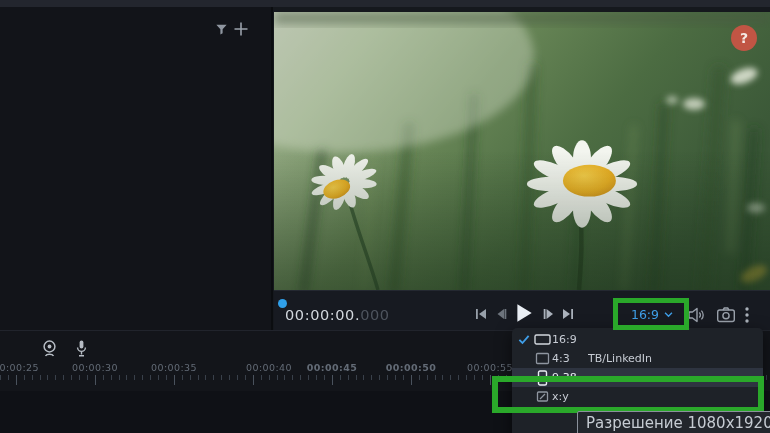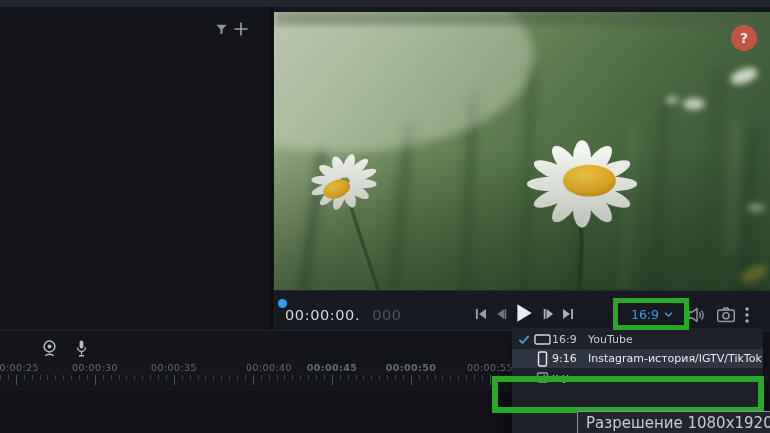--- a/index.html
+++ b/index.html
@@ -17,21 +17,21 @@
   
   .preview{left:273px;top:7px;width:497px;height:323px;background:#15181d;}
   .video{position:absolute;left:1px;top:5px;width:496px;height:278px;overflow:hidden;background:#43603c;}
   .help-btn{position:absolute;left:457px;top:13px;width:26px;height:26px;border-radius:50%;
     background:#c15544;color:#f5ebe6;font-size:14px;font-weight:bold;
     display:flex;align-items:center;justify-content:center;cursor:pointer;}
   
   .controls{position:absolute;left:1px;top:283px;width:496px;height:40px;background:#171a21;border-top:1px solid #242831;}
   .seek-dot{position:absolute;left:4px;top:8px;width:9px;height:9px;border-radius:50%;background:#2f9fe8;}
   .timecode{position:absolute;left:11px;top:16px;font-size:14.5px;letter-spacing:0.6px;color:#d3d8de;}
-  .timecode .ms{color:#4e545e;margin-left:12px;}
+  .timecode .ms{color:#4e545e;}
   .tbtn{position:absolute;top:15px;width:16px;height:16px;cursor:pointer;}
   .aspect-btn{position:absolute;left:349px;top:13px;width:58px;height:21px;display:flex;align-items:center;justify-content:center;gap:5px;cursor:pointer;}
   .aspect-btn .lbl{color:#3f9ee8;font-size:12.5px;}
   .icon-btn{position:absolute;top:14px;width:20px;height:20px;cursor:pointer;}
   
   .timeline{left:0;top:330px;width:770px;height:103px;background:#13151a;border-top:1px solid #21242c;}
   .tl-icon{position:absolute;top:8px;width:18px;height:20px;cursor:pointer;}
   .rlabel{position:absolute;top:31px;transform:translateX(-50%);font-size:9.5px;letter-spacing:0.4px;color:#636b76;white-space:nowrap;}
   .ticks-minor{position:absolute;left:0;top:44px;width:770px;height:5px;
     background:repeating-linear-gradient(90deg,#39404a 0px,#39404a 1px,transparent 1px,transparent 7.9px);}
@@ -269,31 +269,39 @@
         <svg width="12" height="11" viewBox="0 0 13 11">
             <path d="M1.5 6l3.3 3.3L11.5 1.5" stroke="#3f9ee8" stroke-width="2" fill="none"></path>
           </svg>
       </span>
       <span class="micon">
         <svg width="17" height="13" viewBox="0 0 17 13">
             <rect x="1" y="2" width="15" height="9" rx="1.5" fill="none" stroke="#d2d7dd" stroke-width="1.4"></rect>
           </svg>
       </span>
       <span class="mratio">16:9</span>
-      <span class="mlabel">YouTube</span>
+    </div>
+    <div class="mrow">
+      <span class="mcheck"></span>
+      <span class="micon">
+        <svg width="15" height="13" viewBox="0 0 15 13">
+            <rect x="1.5" y="1.5" width="12" height="10" rx="1" fill="none" stroke="#8f96a0" stroke-width="1.3"></rect>
+          </svg>
+      </span>
+      <span class="mratio">4:3</span>
+      <span class="mlabel">ТВ/LinkedIn</span>
     </div>
     <div class="mrow highlight">
       <span class="mcheck"></span>
       <span class="micon">
         <svg width="11" height="16" viewBox="0 0 11 16">
             <rect x="1.5" y="1" width="8" height="14" rx="1.5" fill="none" stroke="#e9edf2" stroke-width="1.4"></rect>
           </svg>
       </span>
-      <span class="mratio">9:16</span>
-      <span class="mlabel">Instagram-история/IGTV/TikTok</span>
+      <span class="mratio">9:38</span>
     </div>
     <div class="mrow">
       <span class="mcheck"></span>
       <span class="micon">
         <svg width="13" height="13" viewBox="0 0 13 13">
             <rect x="1.5" y="2" width="10" height="9" rx="1" fill="none" stroke="#8f96a0" stroke-width="1.3"></rect>
             <path d="M4 9L9 4" stroke="#8f96a0" stroke-width="1.2"></path>
           </svg>
       </span>
       <span class="mratio">x:y</span>

